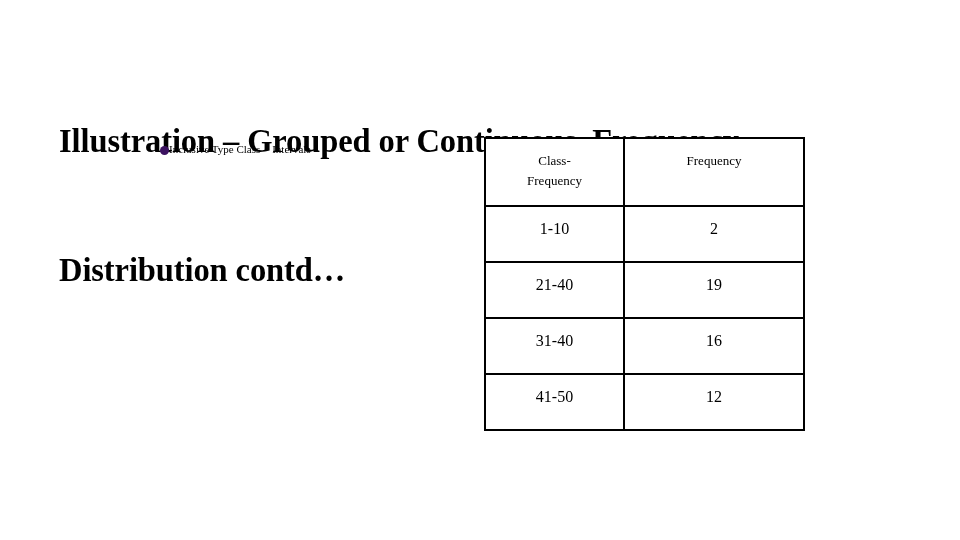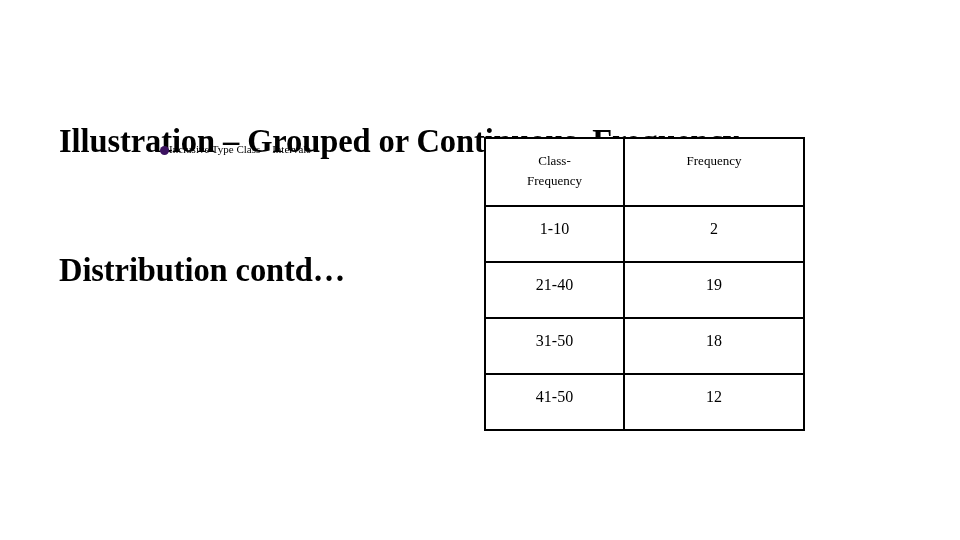--- a/index.html
+++ b/index.html
@@ -145,22 +145,22 @@
     <tbody>
       <tr>
         <td>1-10</td>
         <td>2</td>
       </tr>
       <tr>
         <td>21-40</td>
         <td>19</td>
       </tr>
       <tr>
-        <td>31-50</td>
-        <td>18</td>
+        <td>31-40</td>
+        <td>16</td>
       </tr>
       <tr>
         <td>41-50</td>
         <td>12</td>
       </tr>
     </tbody>
   </table>
 
 </div>
 

